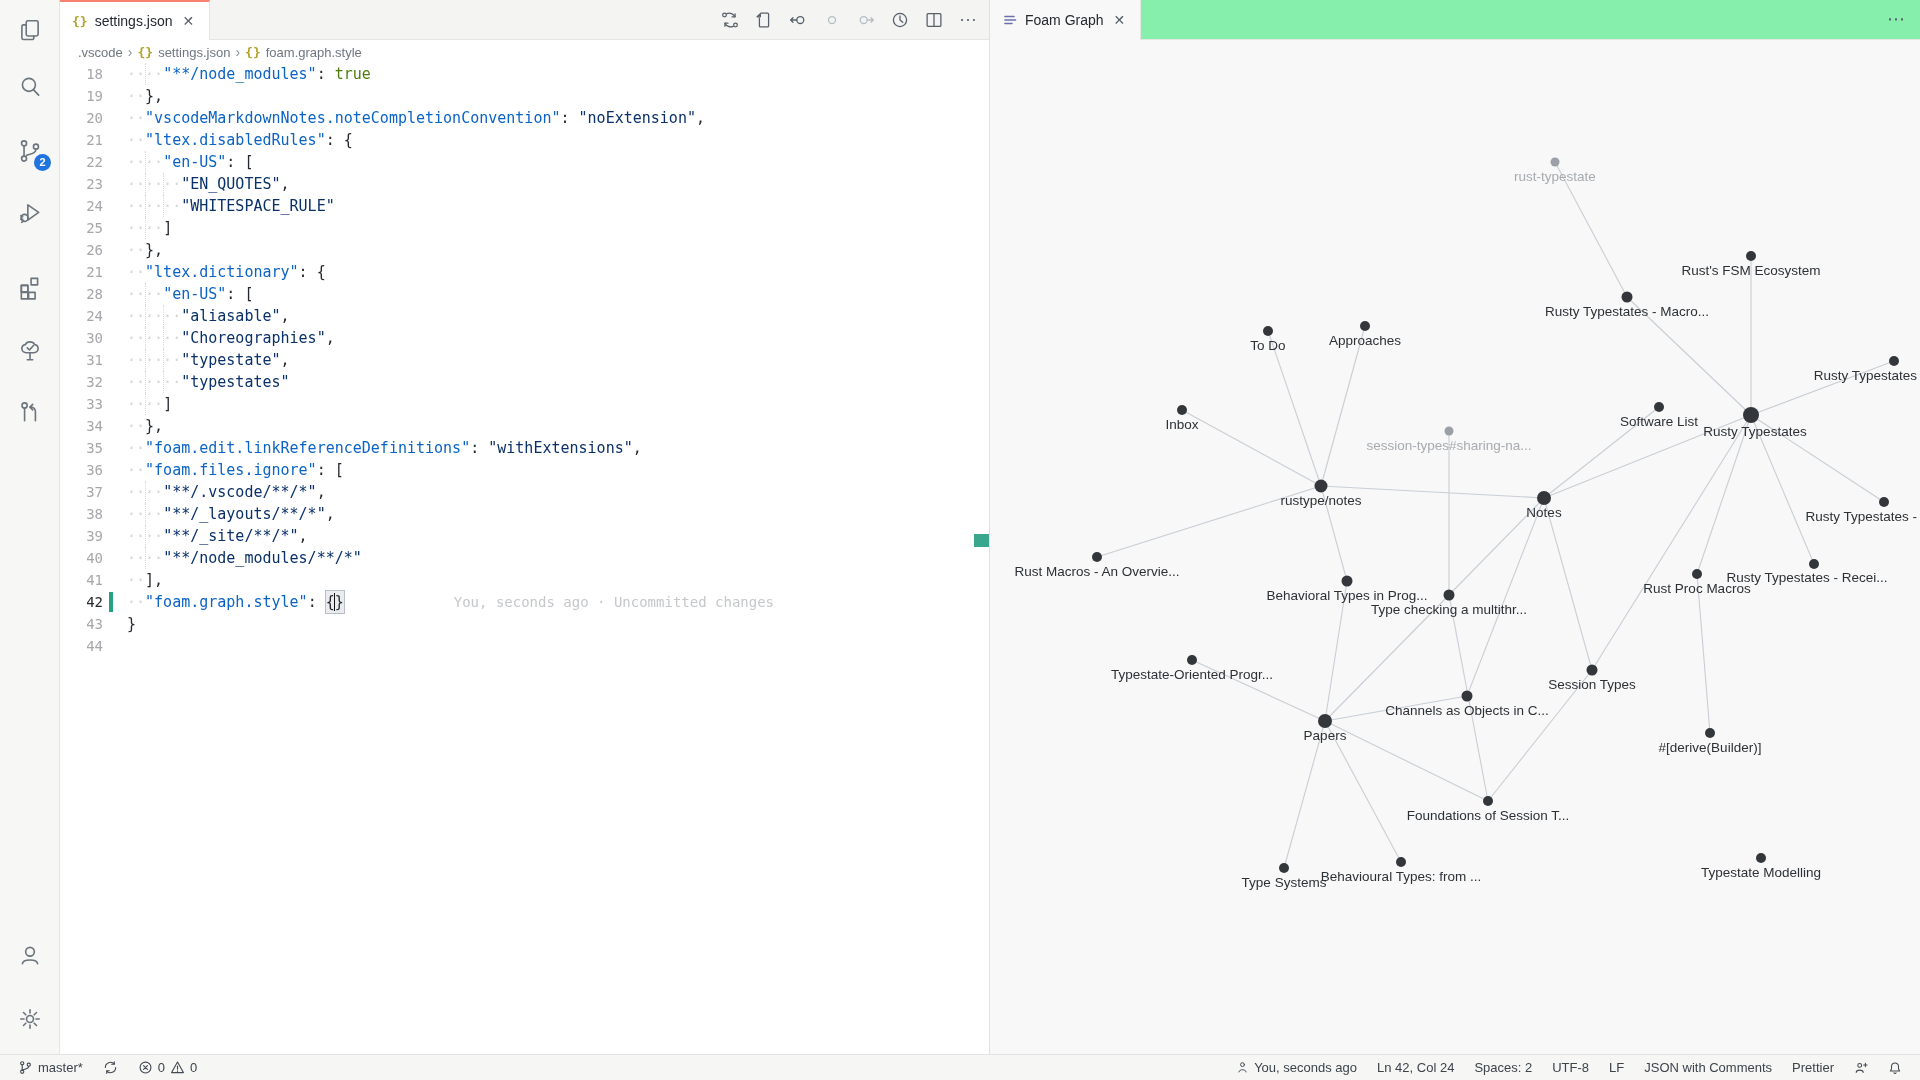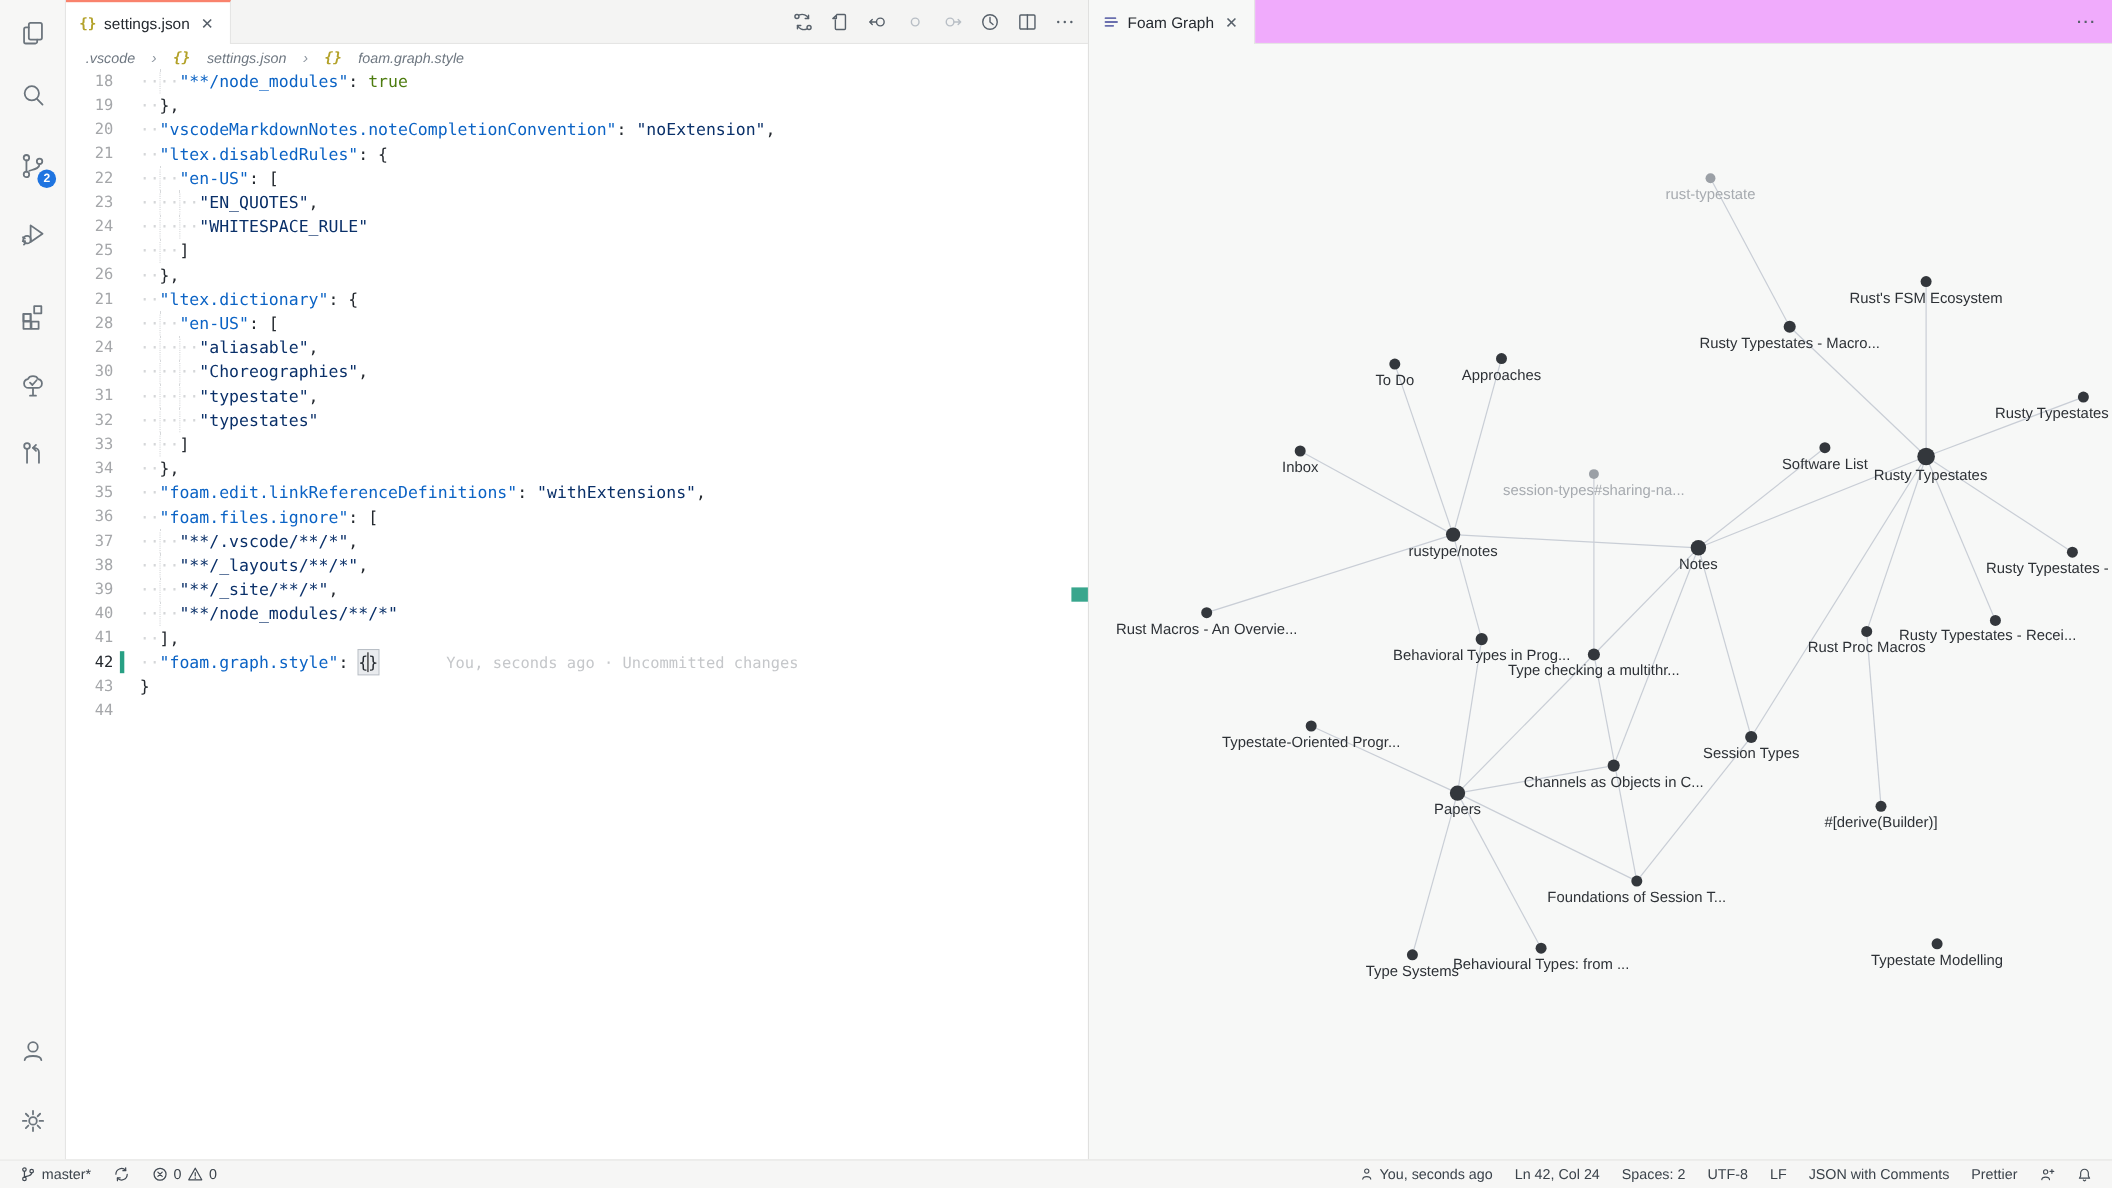--- a/index.html
+++ b/index.html
@@ -27,49 +27,49 @@
   .tab-label { font-size:14px; color:#24292f; }
   .json-ico { color:#b3a22a; font-family:"DejaVu Sans Mono",monospace; font-size:13px; font-weight:bold; }
   .tab-close { color:#57606a; font-size:14px; padding:1px 3px; border-radius:4px; cursor:pointer; }
   .editor-toolbar { position:absolute; right:6px; top:0; height:40px; display:flex; align-items:center; gap:4px; }
   .tb-btn { width:30px; height:30px; display:flex; align-items:center; justify-content:center;
     border-radius:5px; cursor:pointer; }
   .tb-btn svg { stroke:#57606a; fill:none; stroke-width:1.4; stroke-linecap:round; stroke-linejoin:round; }
   .tb-btn.dis svg { stroke:#b8bec5; }
 
   .breadcrumbs { position:absolute; left:0; top:41px; right:0; height:22px; display:flex;
-    align-items:center; padding-left:18px; gap:15px; font-size:13px; color:#6e7781; background:#fff;font-style:italic; }
+    align-items:center; padding-left:18px; gap:5px; font-size:13px; color:#6e7781; background:#fff; }
   .bc-sep { color:#8c959f; font-size:14px; }
 
   
   .code { position:absolute; left:0; top:63px; right:0; bottom:0; background:#fff;
     font-family:"DejaVu Sans Mono","Liberation Mono",monospace; font-size:15px; }
   .code-line { position:relative; height:22px; line-height:22px; white-space:pre; }
   .ln { position:absolute; left:0; top:0; width:43px; text-align:right; color:#a5a7aa;
     font-size:14px; user-select:none; }
   .code-line.cur .ln { color:#24292f; }
   .lc { position:absolute; left:67px; top:0; }
   .tok-k { color:#0b63c5; }
   .tok-s { color:#0a3069; }
   .tok-kw { color:#4d7c0f; }
   .tok-p { color:#24292f; }
   .ws { color:#d4d6d8; }
   .guide { position:absolute; top:0; height:22px; border-left:1px dotted #d6d8da; }
   .bracket-box { position:relative; display:inline-block; background:#e9ebee;
     outline:1px solid #b9bfc6; color:#24292f; }
   .cursor { position:absolute; left:8px; top:2px; width:1.5px; height:18px; background:#111; }
-  .gitlens { color:#c5c7ca; margin-left:62px; font-size:14px; }
+  .gitlens { color:#c5c7ca; margin-left:110px; font-size:14px; }
   .gutter-mod { position:absolute; left:49px; top:1px; width:4px; height:20px; background:#28a084; }
   .ruler-mark { position:absolute; left:914px; top:534px; width:15px; height:13px;
     background:#39a68d; z-index:4; }
 
   
   .panel { position:absolute; left:989px; top:0; width:931px; bottom:26px;
     background:#f7f8f7; border-left:1px solid #e0e0df; }
-  .panel-tabbar { position:absolute; left:0; top:0; right:0; height:40px; background:#f0abfc;
+  .panel-tabbar { position:absolute; left:0; top:0; right:0; height:40px; background:#86efac;
     border-bottom:1px solid #e5e5e4; }
   .panel-tab { position:absolute; left:0; top:0; height:40px; background:#f7f8f7; padding:0 12px;
     display:flex; align-items:center; gap:7px; border-right:1px solid #e5e5e4; cursor:pointer; }
   .panel-more { position:absolute; right:14px; top:8px; font-size:18px; color:#57606a;
     cursor:pointer; letter-spacing:1px; }
   .graph { position:absolute; left:0; top:40px; right:0; bottom:0; }
 
   
   .statusbar { position:absolute; left:0; right:0; bottom:0; height:26px; background:#f6f6f5;
     border-top:1px solid #e3e3e2; display:flex; align-items:center; font-size:13px; color:#3b434b; }

